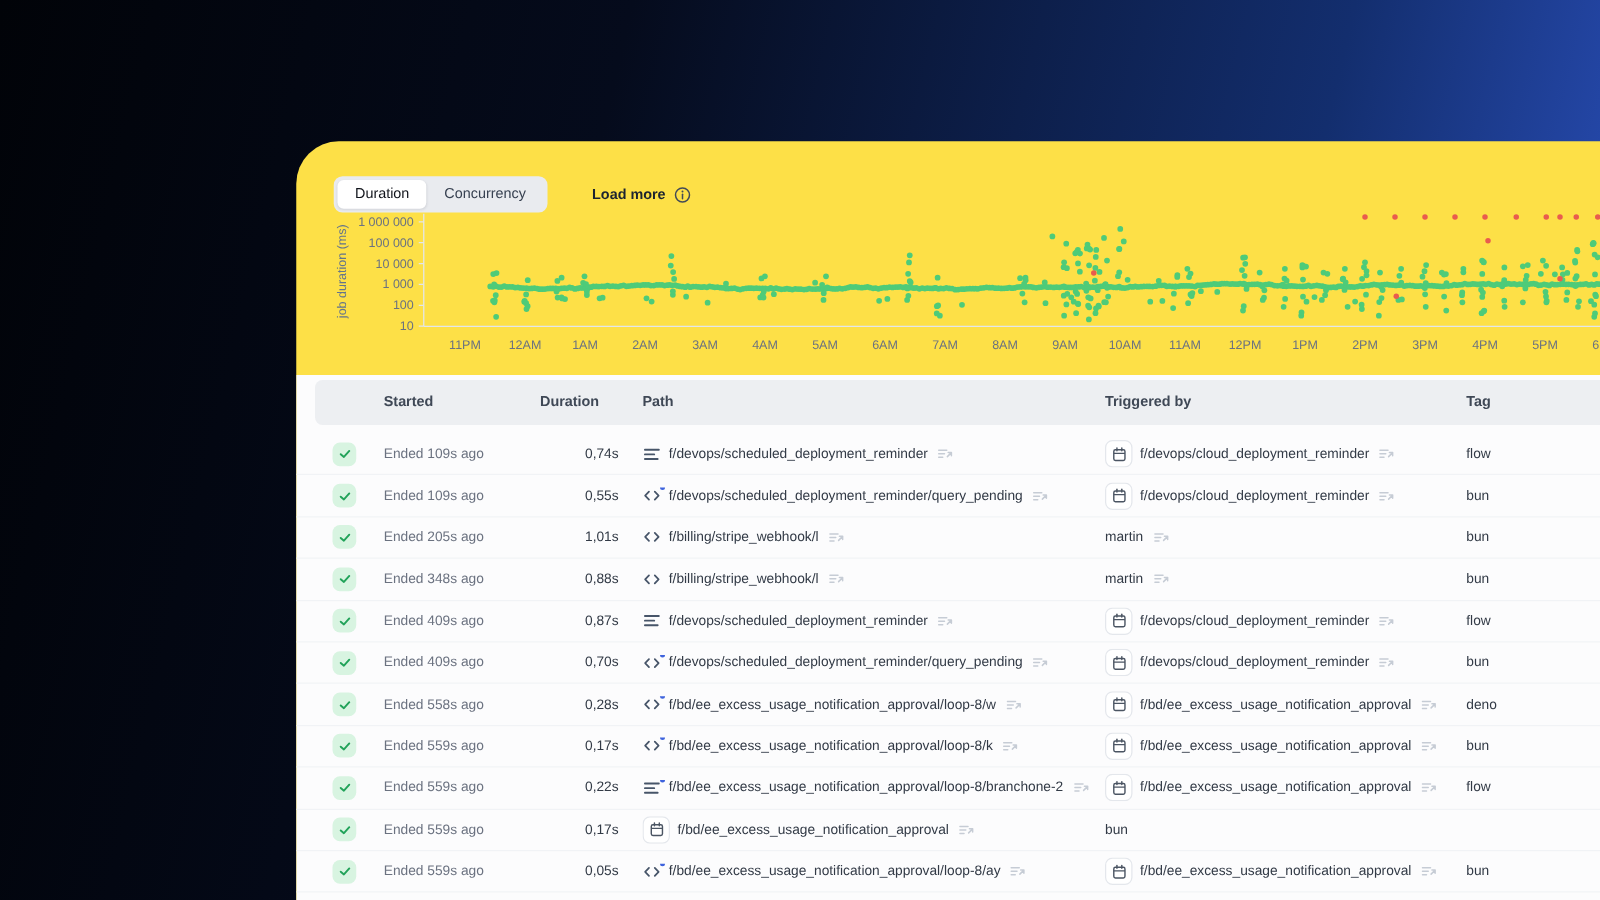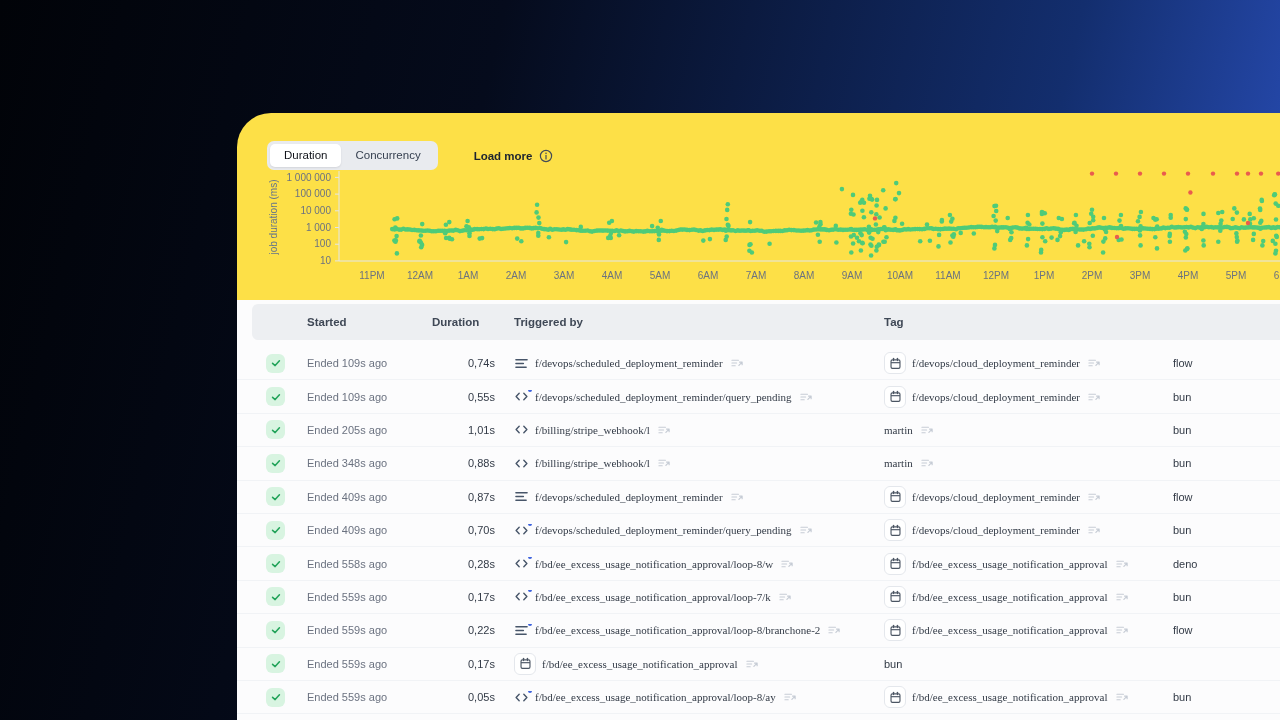--- a/index.html
+++ b/index.html
@@ -28,21 +28,21 @@
     display:grid;grid-template-columns:41px 125px 82px 370px 289px 1fr;
     padding-left:29px;align-items:center;box-sizing:border-box;
   }
   .thead{margin:4px 0 0 15px;height:36px;background:#edeff2;border-radius:6px 0 0 6px;padding-left:14px;}
   .hcell{font-size:11.5px;font-weight:700;color:#3f4856;}
   .tbody{padding-top:7px;}
   .trow{height:33.4px;border-bottom:1px solid #f1f3f6;cursor:pointer;}
   .badge{width:19px;height:19px;border-radius:6px;background:#d8f4e1;display:flex;align-items:center;justify-content:center;}
   .started{font-size:11px;color:#6b7280;}
   .dur{font-size:11px;color:#323a46;margin-left:36px;}
-  .pathcell,.trig{display:flex;align-items:center;gap:6px;font-size:11px;color:#323a46;white-space:nowrap;overflow:hidden;font-family:Liberation Serif, serif;}
+  .pathcell,.trig{display:flex;align-items:center;gap:6px;font-size:11px;color:#323a46;white-space:nowrap;overflow:hidden;}
   .iconwrap{position:relative;flex:none;display:flex;align-items:center;}
   .bluedot{position:absolute;top:-2px;right:-3px;width:4px;height:4px;border-radius:50%;background:#3e63dd;}
   .calbox{flex:none;width:22px;height:22px;border:1px solid #e4e7ec;border-radius:6px;background:#fff;display:flex;align-items:center;justify-content:center;box-sizing:border-box;}
   .filtericon{flex:none;display:flex;align-items:center;margin-left:2px;cursor:pointer;}
   .tag{font-size:11px;color:#323a46;}
 </style>
 </head>
 <body>
 
 <div class="card">
@@ -823,20 +823,21 @@
         <circle cx="1117.0" cy="237.0" r="2.2"></circle>
         <circle cx="1248.0" cy="223.0" r="2.2"></circle>
       </g>
     </svg>
 
   <div class="lower">
     <div class="thead">
         <span></span>
         <span class="hcell">Started</span>
         <span class="hcell">Duration</span>
+        <span class="hcell">Path</span>
         <span class="hcell">Triggered by</span>
         <span class="hcell">Tag</span>
       </div>
     <div class="tbody">
         <div class="trow">
           <div>
             <span class="badge">
               <svg width="12" height="12" viewBox="0 0 14 14" fill="none">
                 <path d="M3 7.4 L6 10 L11 4.4" stroke="#22a35a" stroke-width="1.8" stroke-linecap="round" stroke-linejoin="round"></path>
               </svg>
@@ -1164,21 +1165,21 @@
           </div>
           <div class="started">Ended 559s ago</div>
           <div class="dur">0,17s</div>
           <div class="pathcell">
             <span class="iconwrap">
               <svg width="15" height="13" viewBox="0 0 16 14" fill="none">
                 <path d="M5.5 3.5 L2.2 7 L5.5 10.5 M10.5 3.5 L13.8 7 L10.5 10.5" stroke="#475569" stroke-width="1.5" stroke-linecap="round" stroke-linejoin="round"></path>
               </svg>
               <span class="bluedot"></span>
             </span>
-            <span>f/bd/ee_excess_usage_notification_approval/loop-7/k</span>
+            <span>f/bd/ee_excess_usage_notification_approval/loop-8/k</span>
             <span class="filtericon">
               <svg width="13" height="12" viewBox="0 0 14 13" fill="none">
                 <line x1="1" y1="3.5" x2="8" y2="3.5" stroke="#c6ccd5" stroke-width="1.3" stroke-linecap="round"></line>
                 <line x1="1" y1="6.5" x2="6" y2="6.5" stroke="#c6ccd5" stroke-width="1.3" stroke-linecap="round"></line>
                 <line x1="1" y1="9.5" x2="4.5" y2="9.5" stroke="#c6ccd5" stroke-width="1.3" stroke-linecap="round"></line>
                 <path d="M8.5 9 L12 5.5 M9.2 5.5 H12 V8.3" stroke="#c6ccd5" stroke-width="1.3" stroke-linecap="round" stroke-linejoin="round"></path>
               </svg>
             </span>
           </div>
           <div class="trig">

